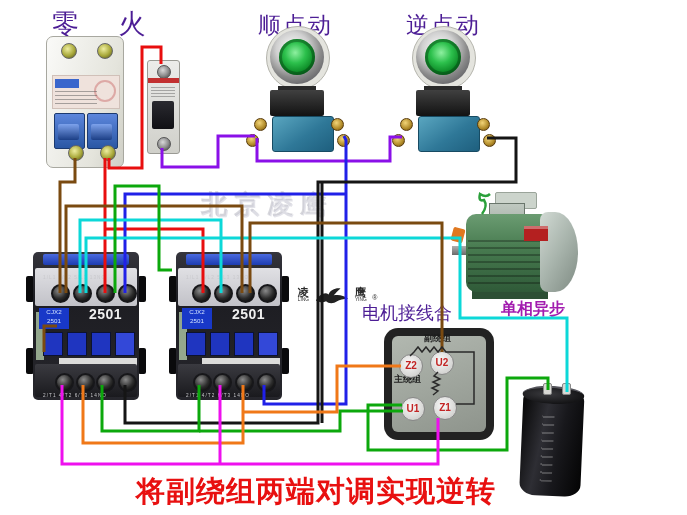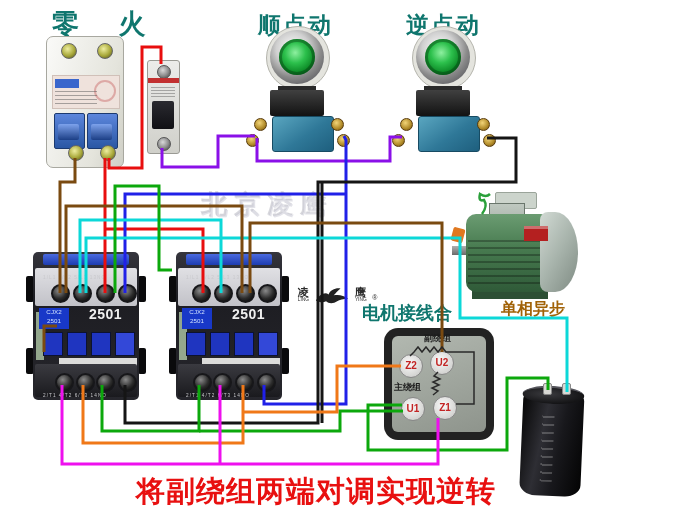--- a/index.html
+++ b/index.html
@@ -1,22 +1,22 @@
 <!DOCTYPE html>
 <html><head>
 <meta charset="utf-8">
 <style>
   html,body{margin:0;padding:0;background:#fff;}
   #stage{position:relative;width:687px;height:515px;background:#fff;overflow:hidden;
          font-family:"Liberation Sans","DejaVu Sans",sans-serif;}
   .abs{position:absolute;}
   
-  .lbl-blue{color:#0f766e;font-weight:bold;z-index:2;text-align:right;}
+  .lbl-blue{color:#4c1d95;font-weight:normal;z-index:2;text-align:right;}
   .caption{color:#e81010;font-weight:bold;font-size:29px;letter-spacing:1px;z-index:2;}
-  .motor-lbl{color:#a16207;font-weight:bold;font-size:16px;z-index:12;}
+  .motor-lbl{color:#a21caf;font-weight:bold;font-size:16px;z-index:12;}
   .watermark{font-size:26px;font-weight:bold;letter-spacing:7px;color:rgba(200,200,212,0.5);
              text-shadow:1px 1px 0 rgba(255,255,255,.7),-1px -1px 0 rgba(140,140,155,.35);z-index:1;}
   .logo{display:flex;align-items:center;gap:2px;z-index:1;color:#2c2c2c;}
   .logo .cn{font-size:11px;font-weight:bold;}
   .logo .en{font-size:8px;transform:scale(.6);transform-origin:center top;display:block;}
   .logo .col{display:flex;flex-direction:column;align-items:center;line-height:10px;}
   .logo sup{font-size:7px;}
   
   .screwY{position:absolute;width:14px;height:14px;border-radius:50%;
           background:radial-gradient(circle at 40% 35%,#eeeea0,#a8a83a 55%,#4a4a20);border:1px solid #666;}
@@ -261,21 +261,21 @@
   <div class="abs mt-plate"></div>
   <div class="abs mt-tag"></div>
   <svg class="abs pigtail" style="left:468px;top:188px;" width="24" height="28">
     <path d="M14,26 q6,-8 2,-14 q-6,2 -4,-6 q6,4 10,0" stroke="#2aa03a" stroke-width="2.5" fill="none"></path>
   </svg>
 
   <div class="abs tbox">
     <div class="tbox-in"></div>
   </div>
   <span class="abs tb-lbl" style="left:424px;top:332px;">副绕组</span>
-  <span class="abs tb-lbl" style="left:394px;top:373px;margin-top:8px;">主绕组</span>
+  <span class="abs tb-lbl" style="left:394px;top:373px;">主绕组</span>
   <div class="abs tb-term" style="left:399px;top:354px;">Z2</div>
   <div class="abs tb-term" style="left:430px;top:351px;">U2</div>
   <div class="abs tb-term" style="left:401px;top:397px;">U1</div>
   <div class="abs tb-term" style="left:433px;top:396px;">Z1</div>
 
   <div class="abs cap">
     <div class="cap-tilt">
       <div class="cap-body"></div>
       <div class="cap-top"></div>
       <div class="cap-marks"></div>

